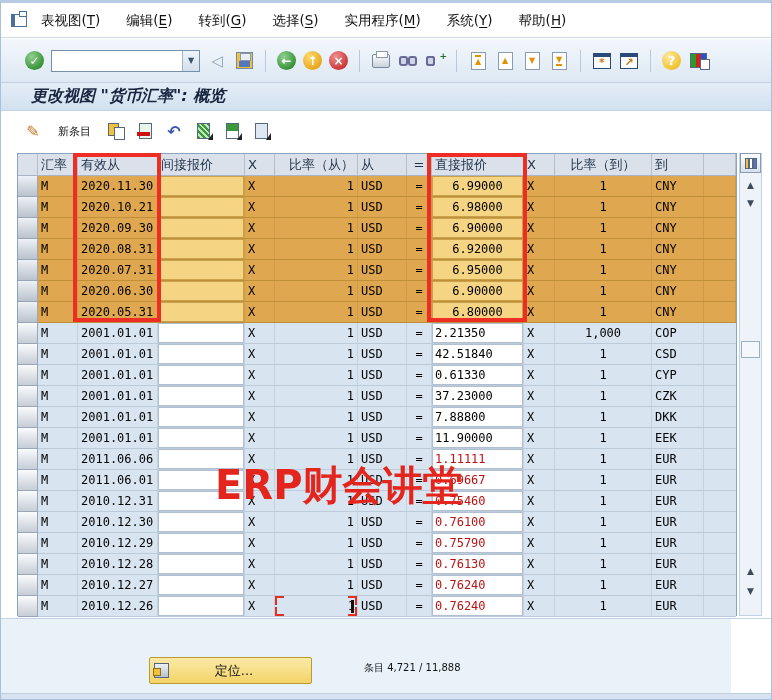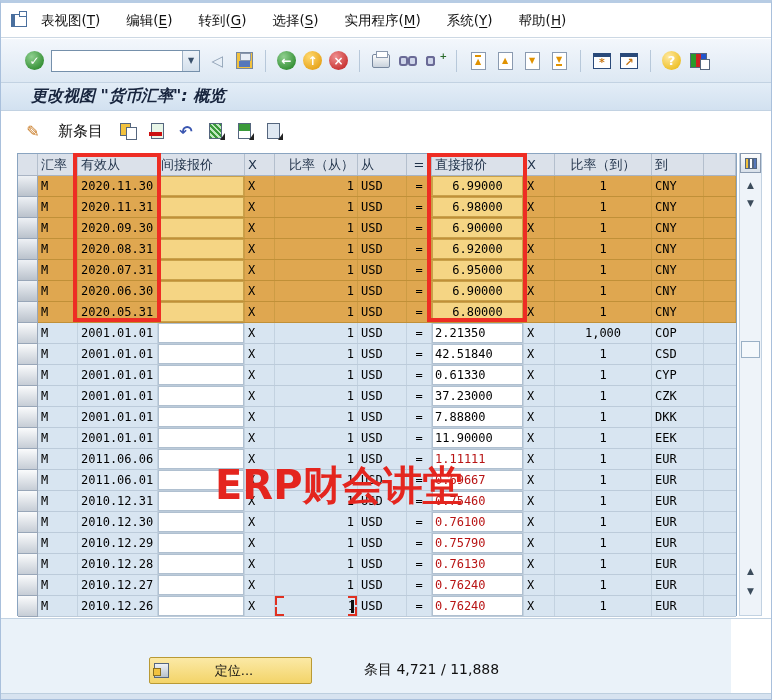--- a/index.html
+++ b/index.html
@@ -58,21 +58,21 @@
   
   #titlebar { position:absolute; left:0; top:80px; width:770px; height:28px;
               background:linear-gradient(#e3edf7,#d2e1f0); border-bottom:1px solid #c2d2e2;
               display:flex; align-items:center; padding-left:30px; }
   #page-title { font-size:16px; font-weight:bold; font-style:italic; color:#17243d; }
 
   
   #apptoolbar { position:absolute; left:0; top:108px; width:770px; height:40px; background:#fff;
                 display:flex; align-items:center; padding-left:22px; gap:9px; }
   .pencil { font-size:16px; color:#c87820; transform:rotate(0deg); }
-  #new-entries-btn { font-size:15px; color:#111; background:none; border:none; padding:2px 6px; cursor:default; }
+  #new-entries-btn { font-size:11px; color:#111; background:none; border:none; padding:2px 6px; cursor:default; }
   .copyico { position:relative; width:17px; height:17px; }
   .copyico i { position:absolute; width:11px; height:13px; border:1px solid #55667e; }
   .copyico i:first-child { left:0; top:0; background:#f2c23e; }
   .copyico i:last-child { right:0; bottom:0; background:#fff; }
   .delico { width:13px; height:16px; background:#e8f6e8; border:1px solid #55667e; position:relative; }
   .delico:after { content:""; position:absolute; left:-3px; bottom:2px; width:13px; height:4px; background:#cc1111; }
   .undoico { font-size:16px; color:#3a56b0; font-weight:bold; }
   .selsheet { width:13px; height:16px; border:1px solid #55667e; position:relative; }
   .selsheet:after { content:""; position:absolute; right:-4px; bottom:-2px; width:0; height:0;
                     border-left:5px solid transparent; border-bottom:7px solid #222; }
@@ -137,21 +137,21 @@
   #bottom-panel { position:absolute; left:0; top:616px; width:730px; height:74px; background:#eaf2f9; }
   #position-btn { position:absolute; left:148px; top:38px; width:163px; height:27px;
                   background:linear-gradient(#fbe9a6,#f3d469); border:1px solid #b99a35; border-radius:2px;
                   display:flex; align-items:center; font-size:13px; color:#111;
                   font-family:"DejaVu Sans", sans-serif; }
   #position-btn .posico { width:15px; height:15px; margin:0 6px 0 4px; background:linear-gradient(#eef2f6,#b8c2cc);
                   border:1px solid #55667e; position:relative; }
   #position-btn .posico:after { content:""; position:absolute; left:-2px; bottom:1px; width:6px; height:6px;
                   background:#f2c23e; border:1px solid #8a7020; }
   #position-btn .lbl { flex:1; text-align:center; margin-right:18px; }
-  #entries-status { position:absolute; left:363px; top:42px; font-size:14px; color:#111; }
+  #entries-status { position:absolute; left:363px; top:42px; font-size:10px; color:#111; }
   #footer-strip { position:absolute; left:0; top:690px; width:770px; height:10px;
                   background:#d7e3f0; border-top:1px solid #bdcfdf; }
 </style>
 </head>
 <body>
 
 <div id="window">
 
   <div id="menubar">
     <span id="menu-window-icon"></span>
@@ -280,21 +280,21 @@
           <div class="c c6">=</div>
           <div class="c c7 field">6.99000</div>
           <div class="c c8">X</div>
           <div class="c c9">1</div>
           <div class="c c10">CNY</div>
           <div class="c fill"></div>
         </div>
         <div class="trow sel">
           <span class="rowsel"></span>
           <div class="c c0">M</div>
-          <div class="c c1">2020.11.31</div>
+          <div class="c c1">2020.10.21</div>
           <div class="c c2 field"></div>
           <div class="c c3">X</div>
           <div class="c c4">1</div>
           <div class="c c5">USD</div>
           <div class="c c6">=</div>
           <div class="c c7 field">6.98000</div>
           <div class="c c8">X</div>
           <div class="c c9">1</div>
           <div class="c c10">CNY</div>
           <div class="c fill"></div>

